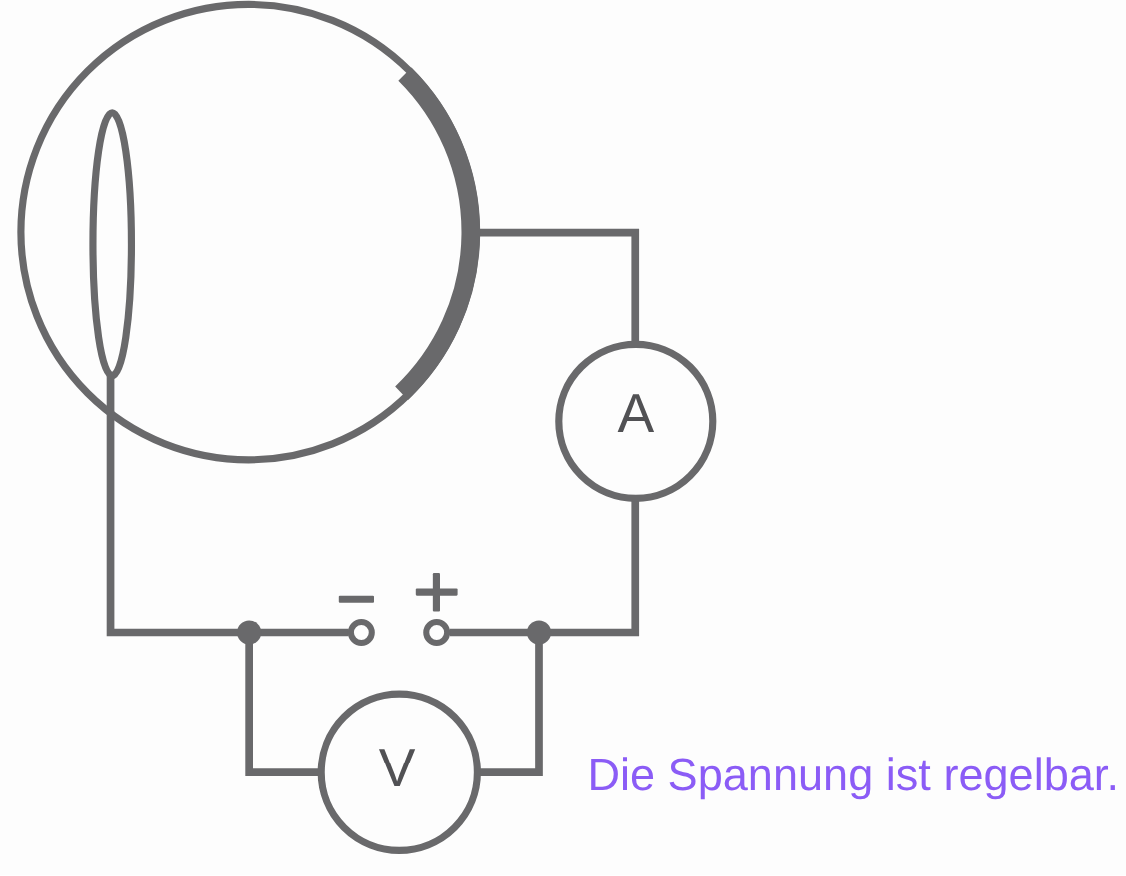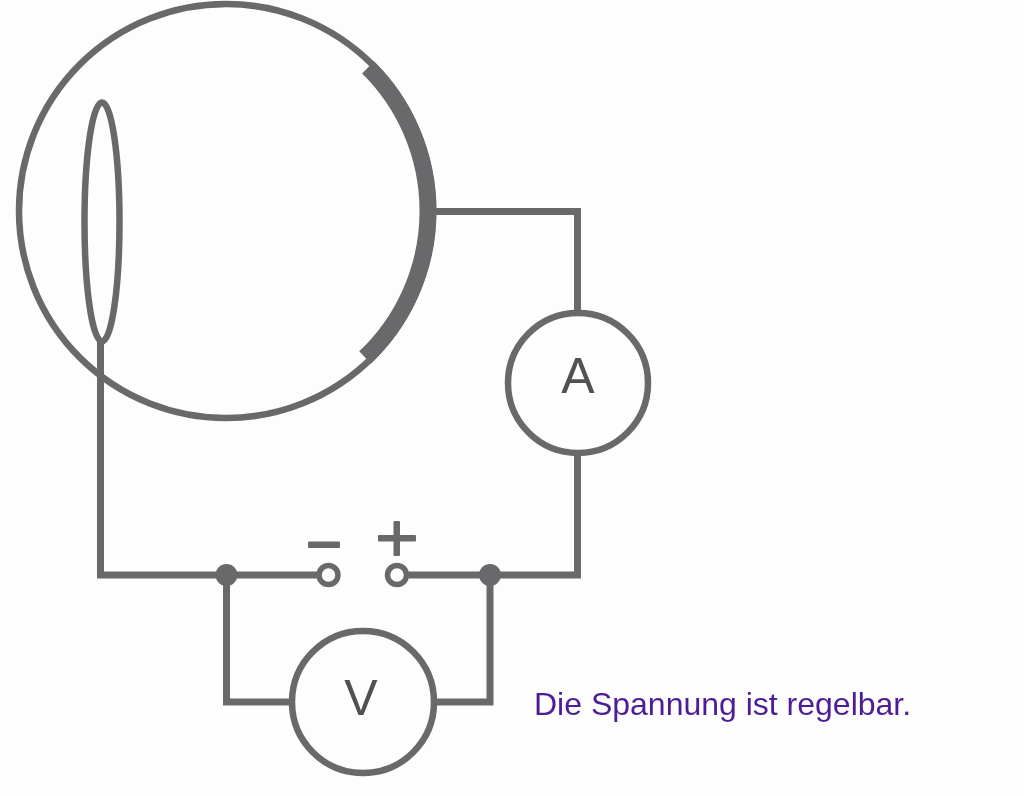--- a/index.html
+++ b/index.html
@@ -28,23 +28,23 @@
     font-size: 50px;
     line-height: 50px;
     color: #515154;
     white-space: nowrap;
     user-select: none;
   }
   .caption {
     position: absolute;
     left: 534px;
     top: 684px;
-    font-size: 32px;
+    font-size: 41px;
     line-height: 41px;
-    color: #4c1d95;
+    color: #8b5cf6;
     white-space: nowrap;
     user-select: none;
   }
 </style>
 </head>
 <body>
 
 <div class="stage">
 
   <svg viewBox="0 0 1024 796">

